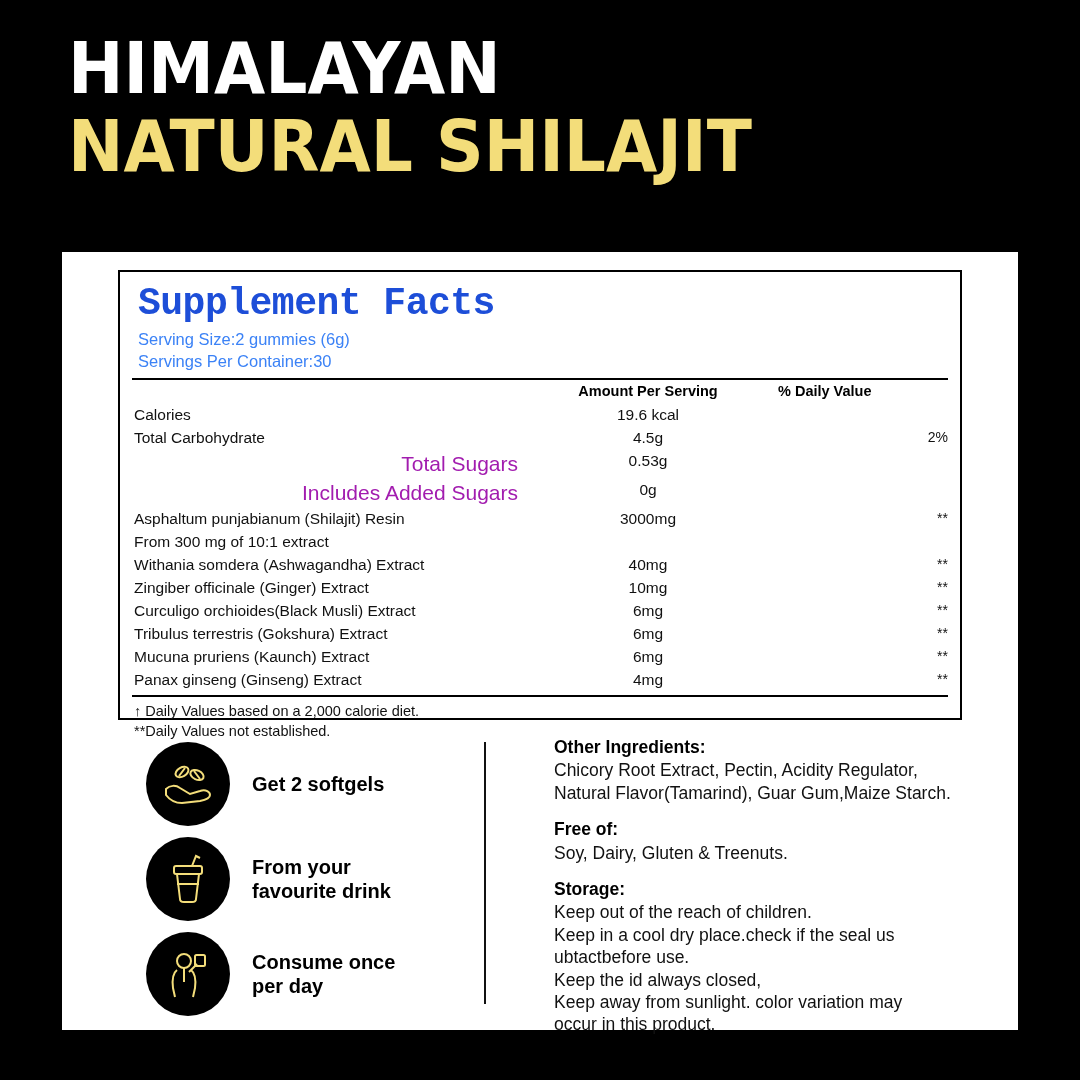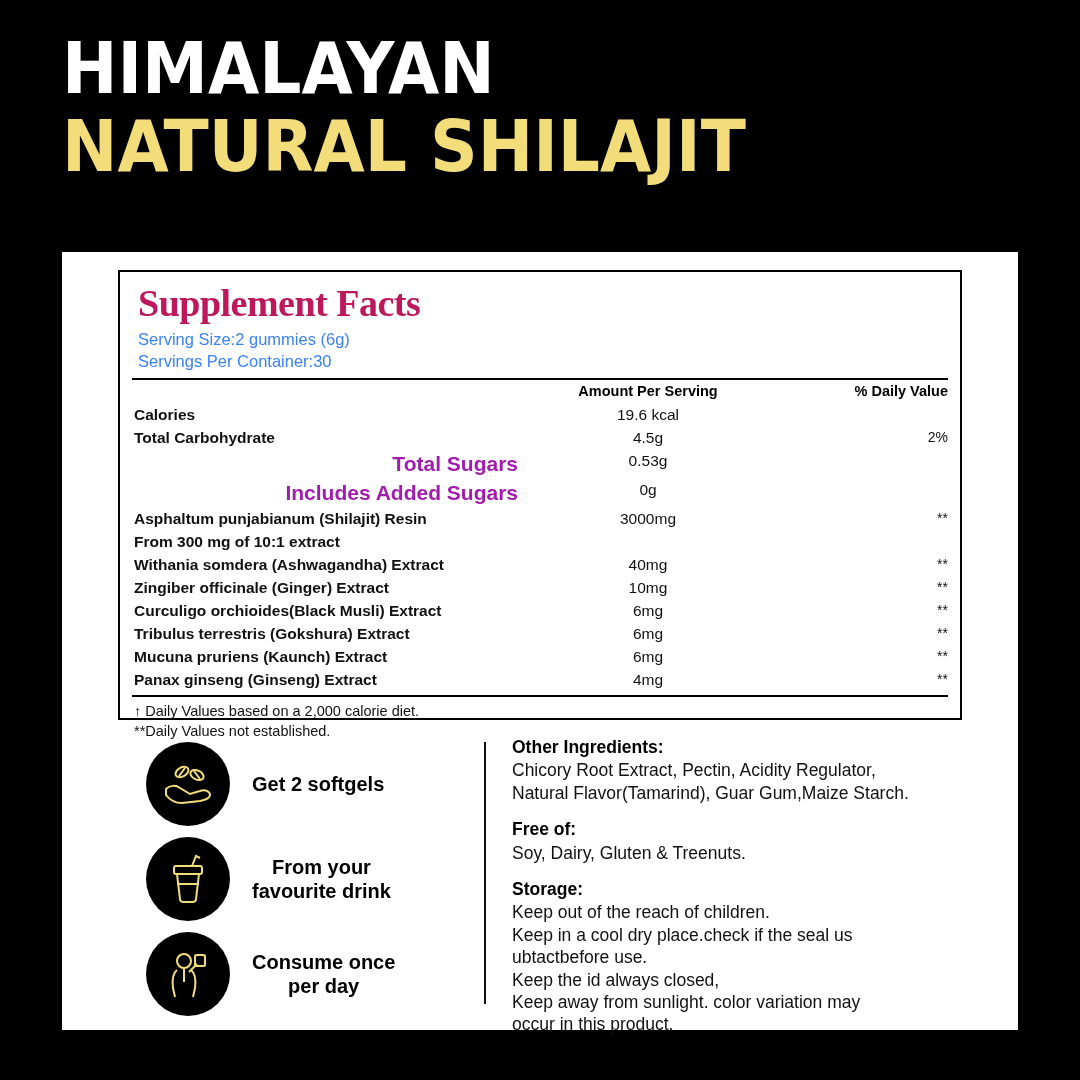--- a/index.html
+++ b/index.html
@@ -12,21 +12,21 @@
   .page {
     position: relative;
     width: 1080px; height: 1080px;
     background: #000000;
     overflow: hidden;
   }
 
   
   .header {
     position: absolute;
-    left: 62px; top: 34px;
+    left: 68px; top: 34px;
     width: 960px;
   }
   .title-line1 {
     font-family: "DejaVu Sans", sans-serif;
     font-weight: 900;
     font-size: 72px;
     line-height: 0.95;
     letter-spacing: 0px;
     color: #ffffff;
     transform: scaleX(0.92);
@@ -56,24 +56,24 @@
 
   
   .facts {
     position: absolute;
     left: 56px; top: 18px;
     width: 844px; height: 450px;
     border: 2px solid #000;
     padding: 10px 12px 6px 12px;
   }
   .facts-title {
-    font-family: Liberation Serif, serif;
+    font-family: Liberation Mono, monospace;
     font-size: 38px;
     font-weight: 700;
-    color: #be185d;
+    color: #1d4ed8;
     line-height: 1.05;
     margin: 2px 0 4px 6px;
     letter-spacing: -0.5px;
   }
   .serving {
     font-size: 16.5px;
     color: #3b82f6;
     margin-left: 6px;
     line-height: 1.35;
   }
@@ -86,26 +86,26 @@
     color: #111;
   }
   table.nut th {
     font-size: 14.5px;
     font-weight: 700;
     padding: 3px 0 4px 0;
     color: #000;
   }
   table.nut th.c-name { text-align: left; }
   table.nut th.c-amt  { text-align: center; width: 260px; }
-  table.nut th.c-dv   { text-align: right; width: 170px; margin-top: 17px; }
+  table.nut th.c-dv   { text-align: left; width: 170px; margin-top: 17px; }
   table.nut td {
     padding: 2.5px 0;
     vertical-align: top;
   }
-  table.nut td.c-name { text-align: left; padding-left: 2px; font-weight: bold; }
+  table.nut td.c-name { text-align: left; padding-left: 2px; }
   table.nut td.c-amt  { text-align: center; }
   table.nut td.c-dv   { text-align: right; font-size: 14px; }
   tr.indent td.c-name { padding-left: 18px; font-size: 21px; color: #a21caf; text-align: right; }
   .footnotes {
     border-top: 2px solid #000;
     margin-top: 4px;
     padding-top: 5px;
     font-size: 14.5px;
     color: #111;
     line-height: 1.35;
@@ -138,34 +138,34 @@
     flex: 0 0 84px;
     margin-left: 28px;
   }
   .step-label {
     margin-left: 22px;
     font-size: 20px;
     font-weight: 700;
     color: #000;
     line-height: 1.2;
     max-width: 180px;
-    text-align: center;
   }
   .divider {
     width: 2px;
     background: #111;
     margin: 10px 26px 10px 6px;
     height: 262px;
   }
   .info {
     flex: 1;
     padding-top: 4px;
     font-size: 17.5px;
     color: #111;
     line-height: 1.28;
+    margin-left: 42px;
   }
   .info-block { margin-bottom: 14px; }
   .info-head {
     font-weight: 700;
     font-size: 17.5px;
     color: #000;
     margin-bottom: 1px;
   }
   .info-line { white-space: pre-wrap; }
 </style>

